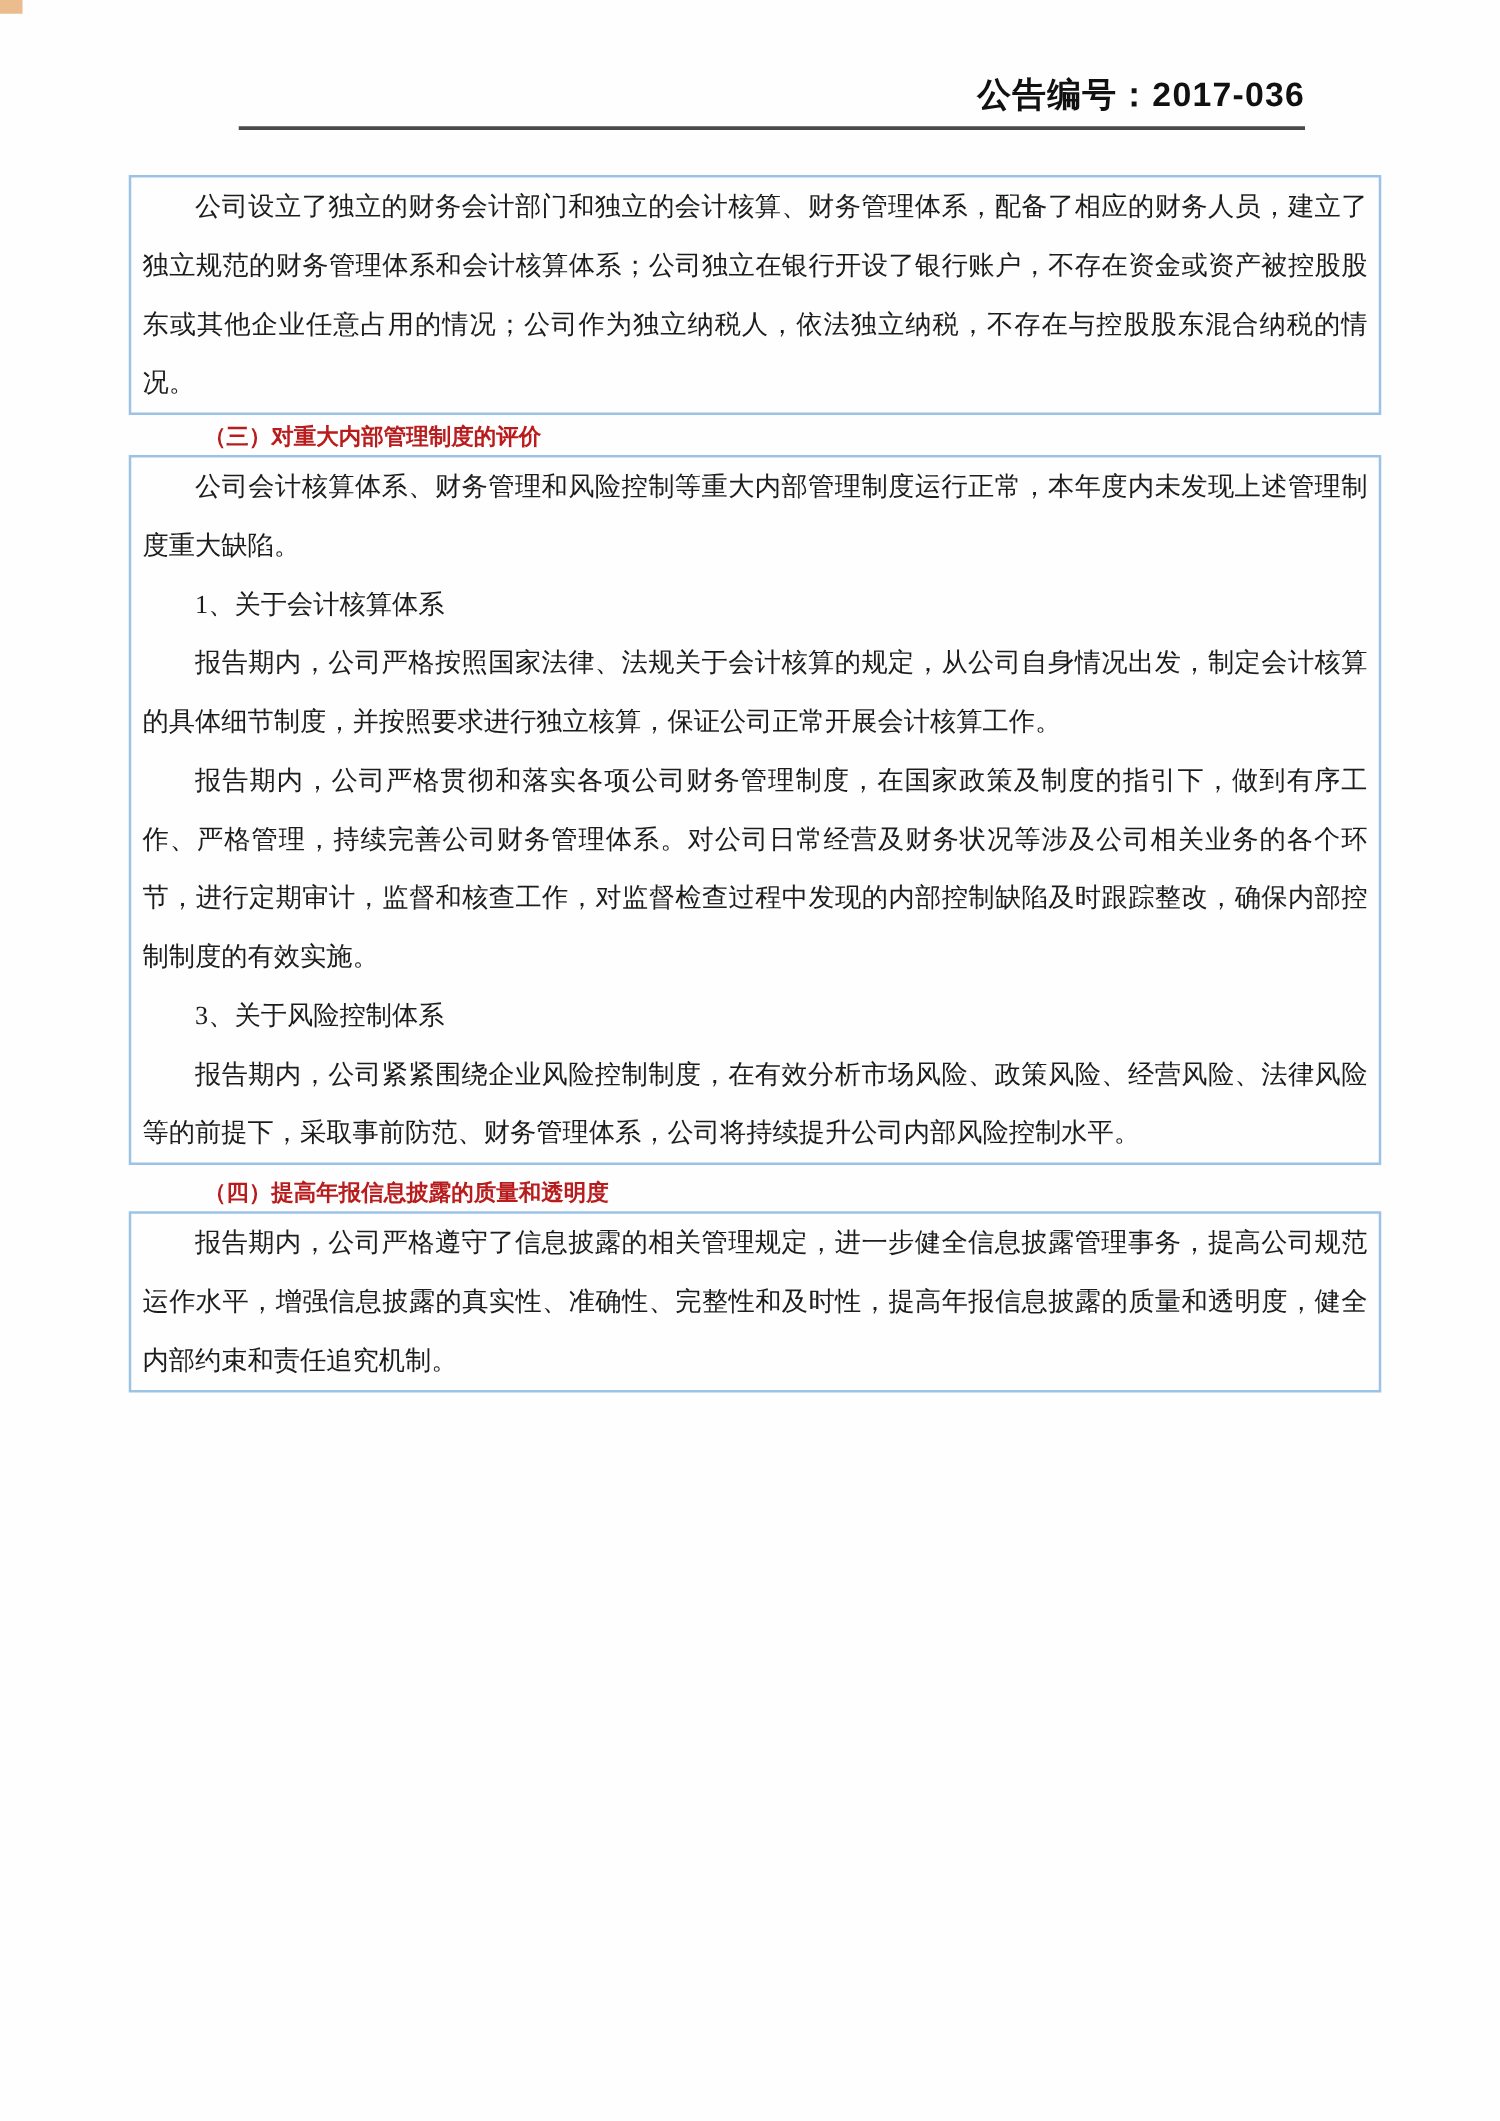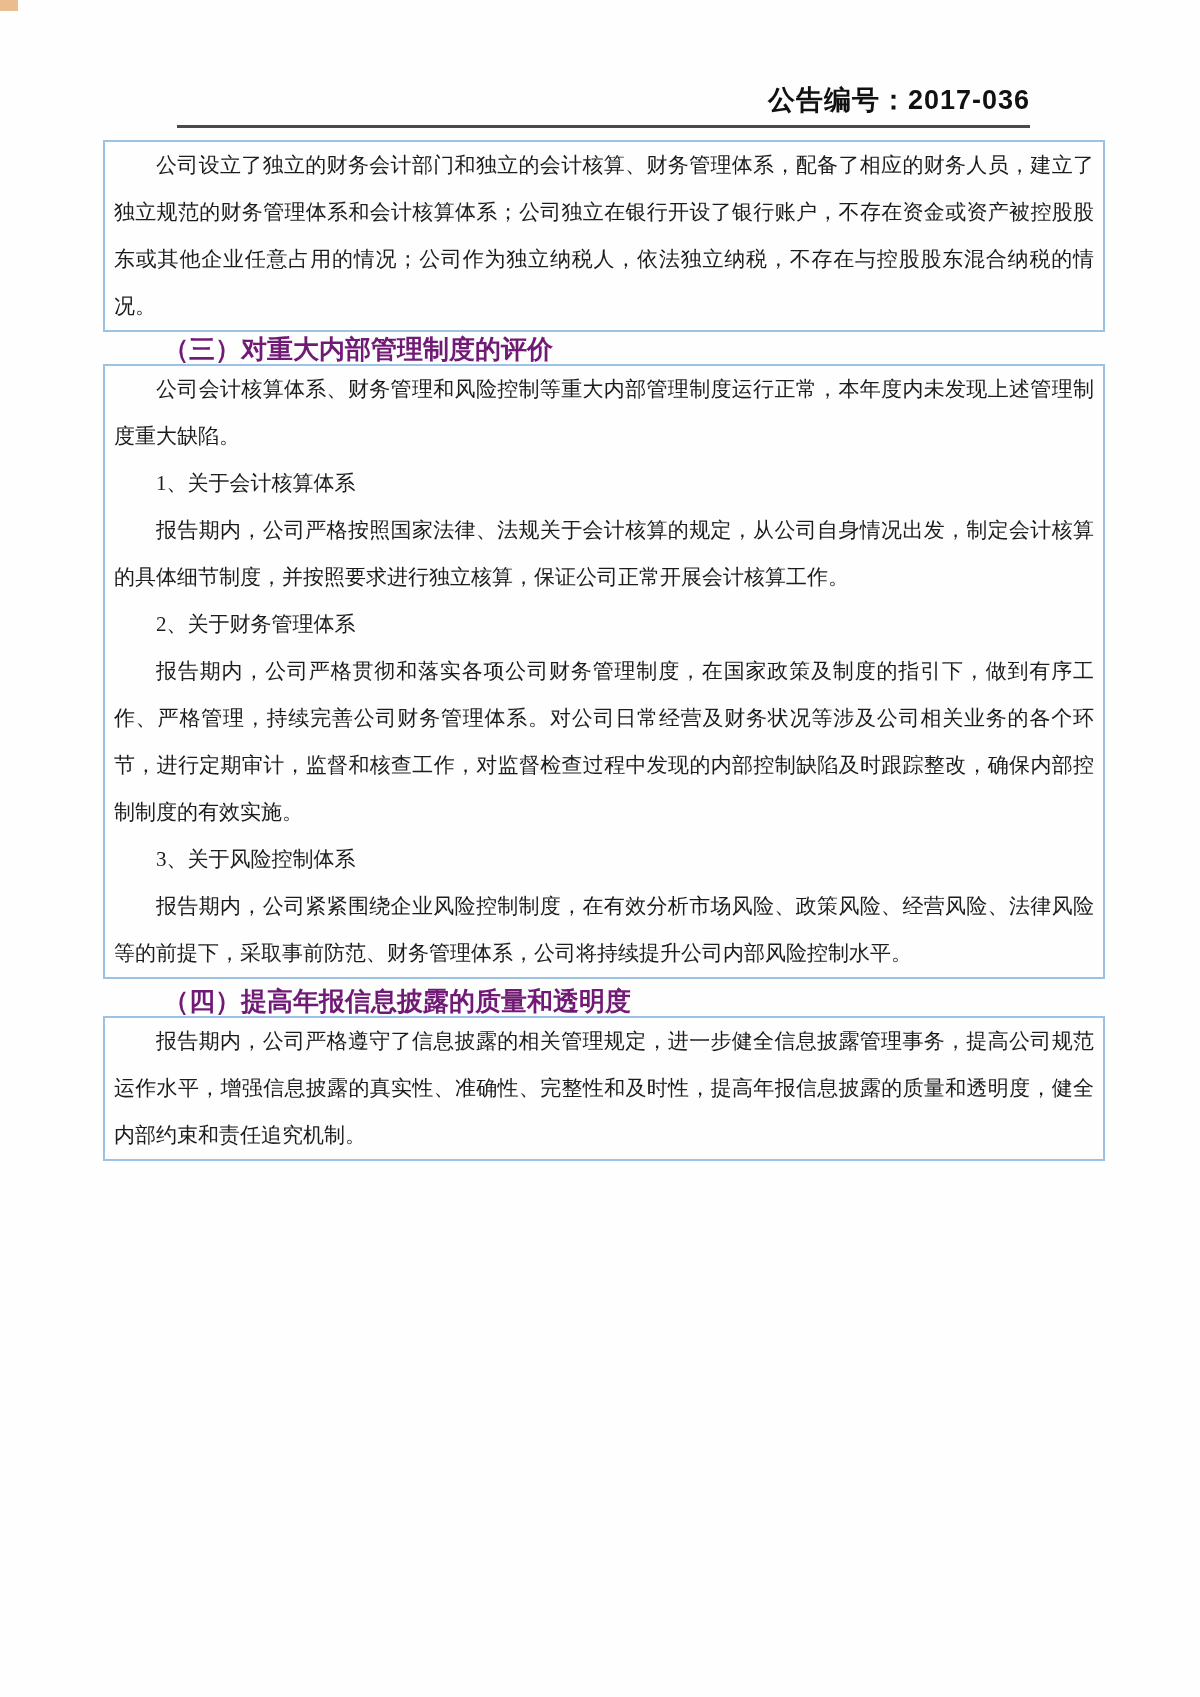--- a/index.html
+++ b/index.html
@@ -21,23 +21,22 @@
     top: 0;
     left: 0;
     width: 18px;
     height: 11px;
     background: #e8b07a;
     opacity: 0.85;
   }
   .header {
     position: absolute;
     top: 60px;
-    left: 177px;
+    left: 191px;
     width: 853px;
-    margin-top: 24px;
   }
   .announcement-no {
     text-align: right;
     font-family: "Liberation Sans", "DejaVu Sans", sans-serif;
     font-weight: bold;
     font-size: 27px;
     letter-spacing: 1px;
     color: #111111;
     line-height: 32px;
   }
@@ -62,26 +61,26 @@
   .text-box p {
     margin: 0;
     font-size: 21px;
     line-height: 47px;
     text-align: justify;
     text-indent: 42px;
     color: #1c1c1c;
   }
   .section-heading {
     margin: 0;
-    font-family: Liberation Sans, sans-serif;
+    font-family: Liberation Serif, serif;
     font-weight: bold;
-    font-size: 26px;
+    font-size: 18px;
     line-height: 30px;
     text-indent: 60px;
-    color: #701a75;
+    color: #b91c1c;
   }
   .heading-three { margin-top: 2px; margin-bottom: 0; }
   .heading-four  { margin-top: 7px; margin-bottom: 0; }
 </style>
 </head>
 <body>
 
 <div class="page">
 
   <div class="corner-artifact"></div>
@@ -96,21 +95,20 @@
     <div class="text-box">
       <p>公司设立了独立的财务会计部门和独立的会计核算、财务管理体系，配备了相应的财务人员，建立了独立规范的财务管理体系和会计核算体系；公司独立在银行开设了银行账户，不存在资金或资产被控股股东或其他企业任意占用的情况；公司作为独立纳税人，依法独立纳税，不存在与控股股东混合纳税的情况。</p>
     </div>
 
     <h2 class="section-heading heading-three">（三）对重大内部管理制度的评价</h2>
 
     <div class="text-box">
       <p>公司会计核算体系、财务管理和风险控制等重大内部管理制度运行正常，本年度内未发现上述管理制度重大缺陷。</p>
       <p>1、关于会计核算体系</p>
       <p>报告期内，公司严格按照国家法律、法规关于会计核算的规定，从公司自身情况出发，制定会计核算的具体细节制度，并按照要求进行独立核算，保证公司正常开展会计核算工作。</p>
-      <p>2、关于财务管理体系</p>
       <p>报告期内，公司严格贯彻和落实各项公司财务管理制度，在国家政策及制度的指引下，做到有序工作、严格管理，持续完善公司财务管理体系。对公司日常经营及财务状况等涉及公司相关业务的各个环节，进行定期审计，监督和核查工作，对监督检查过程中发现的内部控制缺陷及时跟踪整改，确保内部控制制度的有效实施。</p>
       <p>3、关于风险控制体系</p>
       <p>报告期内，公司紧紧围绕企业风险控制制度，在有效分析市场风险、政策风险、经营风险、法律风险等的前提下，采取事前防范、财务管理体系，公司将持续提升公司内部风险控制水平。</p>
     </div>
 
     <h2 class="section-heading heading-four">（四）提高年报信息披露的质量和透明度</h2>
 
     <div class="text-box">
       <p>报告期内，公司严格遵守了信息披露的相关管理规定，进一步健全信息披露管理事务，提高公司规范运作水平，增强信息披露的真实性、准确性、完整性和及时性，提高年报信息披露的质量和透明度，健全内部约束和责任追究机制。</p>
     </div>

